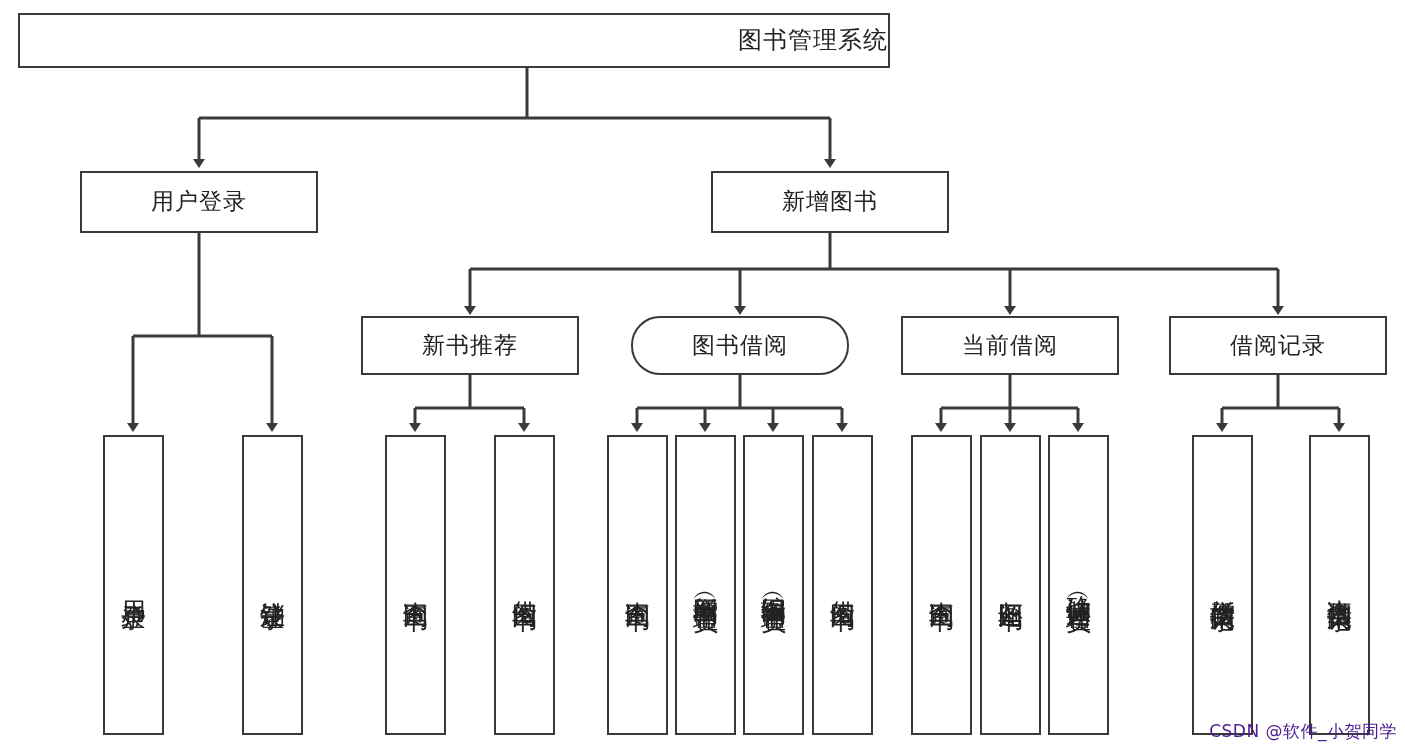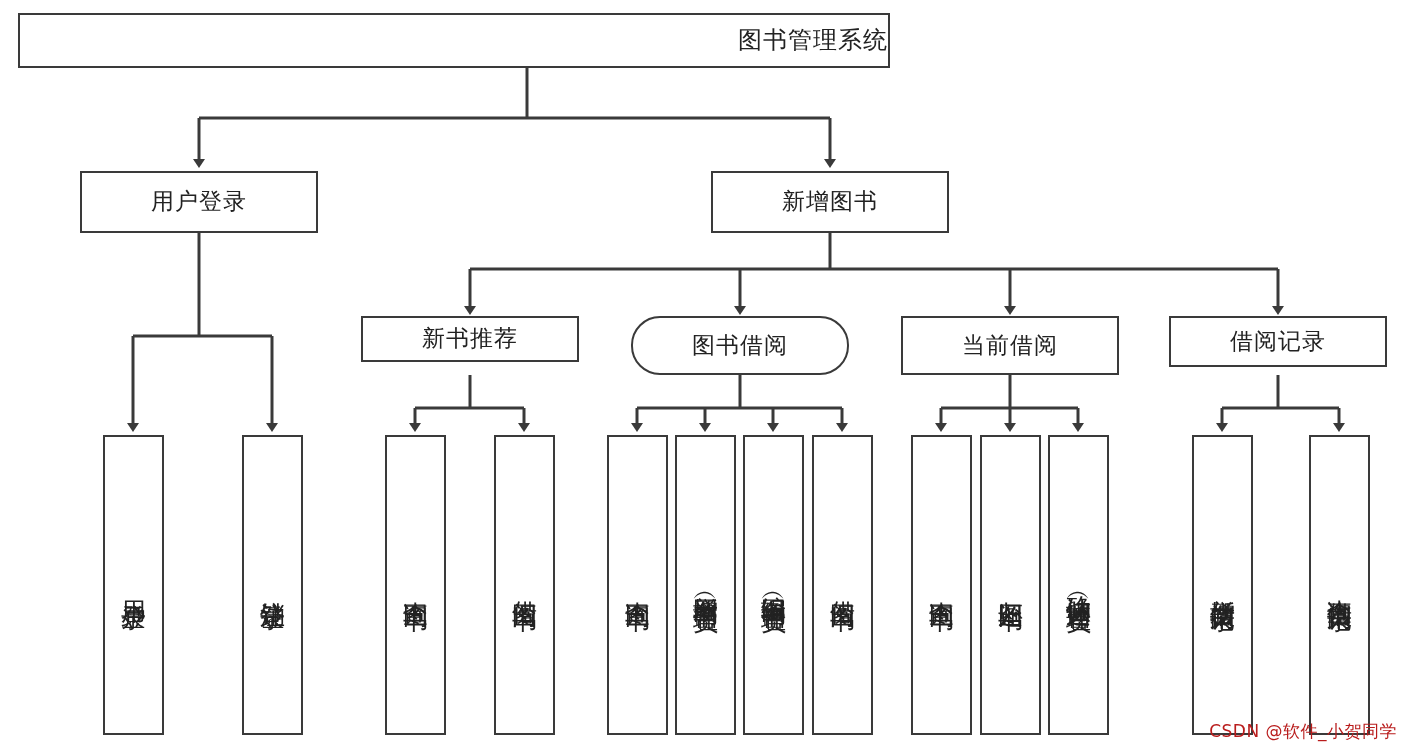--- a/index.html
+++ b/index.html
@@ -56,21 +56,21 @@
     line-height: 1.08;
     letter-spacing: 2px;
     white-space: nowrap;
     color: #222222;
   }
   .watermark {
     position: absolute;
     right: 8px;
     bottom: 4px;
     font-size: 17px;
-    color: #b91c1c;
+    color: #4c1d95;
     letter-spacing: 0.5px;
     white-space: nowrap;
     text-align: right;
   }
 </style>
 </head>
 <body>
 
 <div id="canvas">
 
@@ -130,33 +130,33 @@
   </div>
 
   <div class="node horizontal" style="left:80px; top:171px; width:238px; height:62px;">
     <span>用户登录</span>
   </div>
 
   <div class="node horizontal" style="left:711px; top:171px; width:238px; height:62px;">
     <span>新增图书</span>
   </div>
 
-  <div class="node horizontal" style="left:361px; top:316px; width:218px; height:46px;">
+  <div class="node horizontal" style="left:361px; top:316px; width:218px; height:59px;">
     <span>新书推荐</span>
   </div>
 
   <div class="node horizontal" style="left:631px; top:316px; width:218px; height:59px;border-radius:29px;">
     <span>图书借阅</span>
   </div>
 
   <div class="node horizontal" style="left:901px; top:316px; width:218px; height:59px;text-align:center;">
     <span>当前借阅</span>
   </div>
 
-  <div class="node horizontal" style="left:1169px; top:316px; width:218px; height:51px;">
+  <div class="node horizontal" style="left:1169px; top:316px; width:218px; height:59px;">
     <span>借阅记录</span>
   </div>
 
   <div class="node leaf" style="left:103px; top:435px; width:61px; height:300px;">
     <span class="vtext">用户登录</span>
   </div>
 
   <div class="node leaf" style="left:242px; top:435px; width:61px; height:300px;">
     <span class="vtext">注销登录</span>
   </div>

